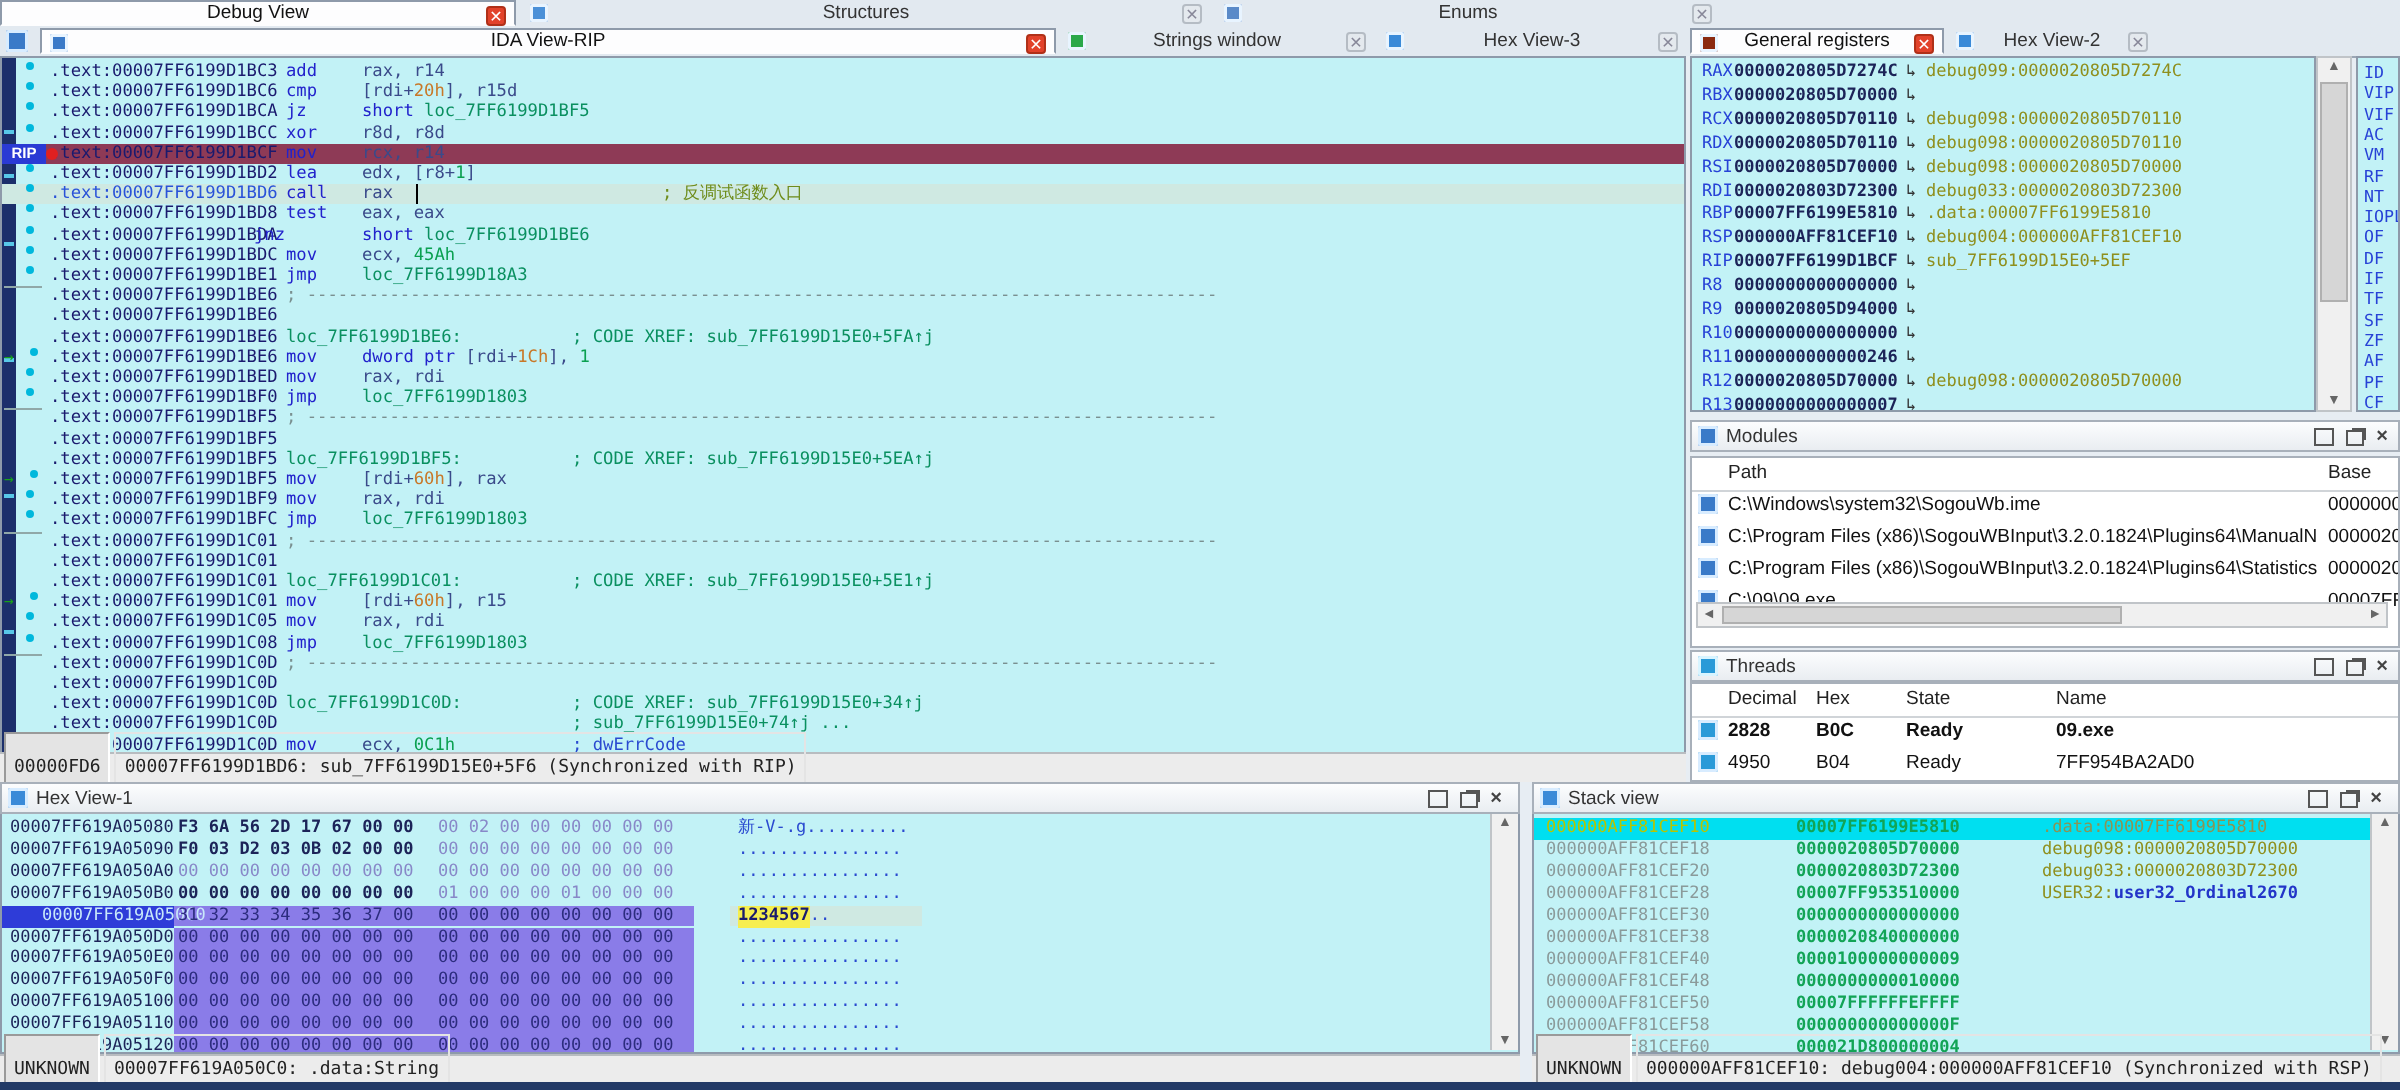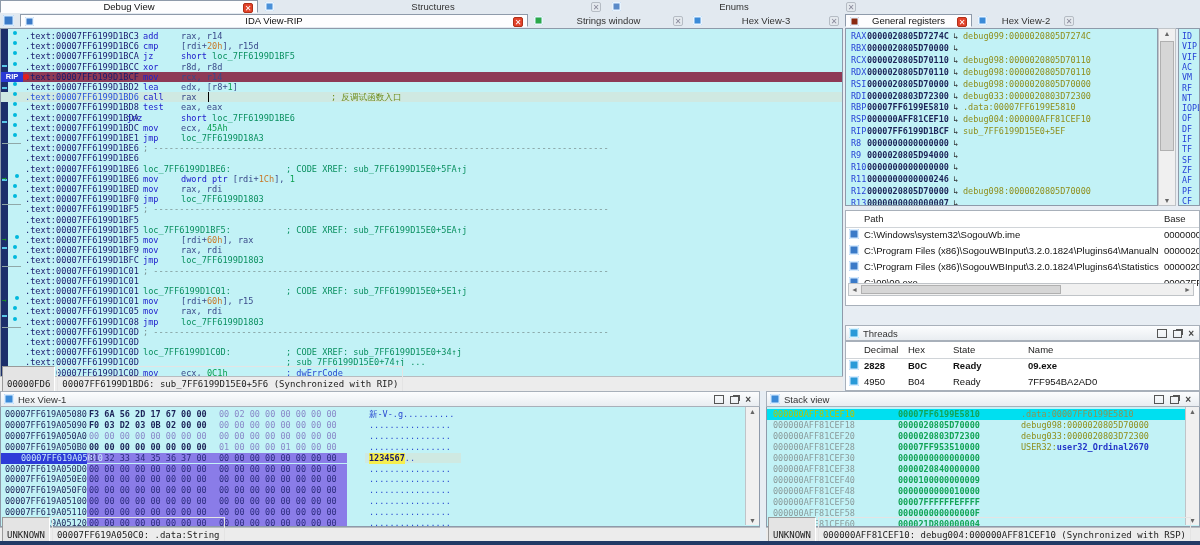--- a/index.html
+++ b/index.html
@@ -250,21 +250,21 @@
 
 <div class="ptitle" style="left:845px;top:210px;width:355px;">
   <span class="picon" style="background:#3a7ac8;box-shadow:inset 0 0 0 1.5px #d8ecff"></span>
   <span>Modules</span>
   <span class="wc" style="right:5px">
     <span class="wcb"></span>
     <span class="wcf"></span>
     <span class="wcx">×</span>
   </span>
 </div>
-<div class="lview" style="left:845px;top:210px;width:355px;height:96px;" id="modulesview">
+<div class="lview" style="left:845px;top:228px;width:355px;height:96px;" id="modulesview">
     <div class="lhead">
       <span style="left: 18px;">Path</span>
       <span style="left: 318px;">Base</span>
     </div>
     <div class="lrow" style="top: 16px;">
       <span class="licon"></span>
       <span style="left: 18px; width: 295px; overflow: hidden;">C:\Windows\system32\SogouWb.ime</span>
       <span style="left: 318px;">0000000</span>
     </div>
     <div class="lrow" style="top: 32px;">

